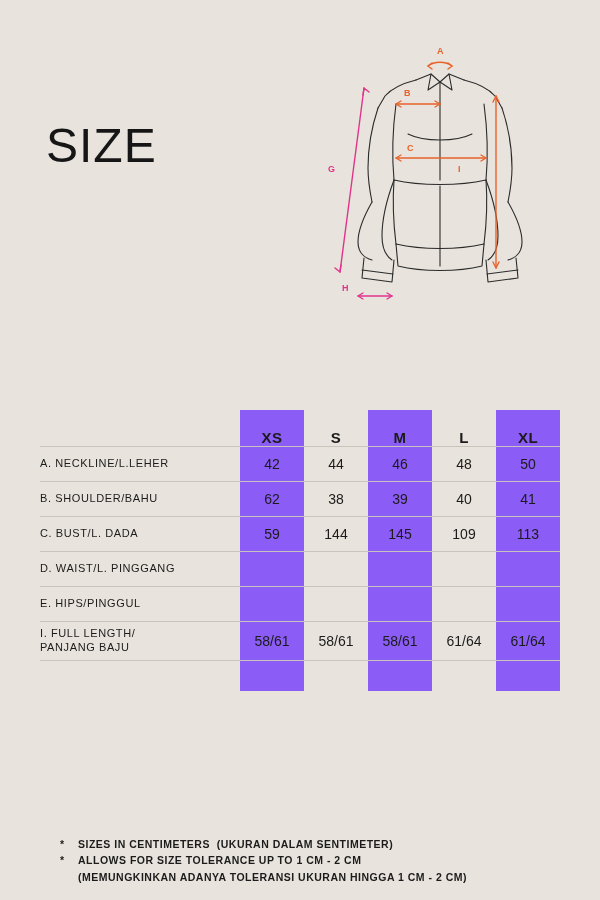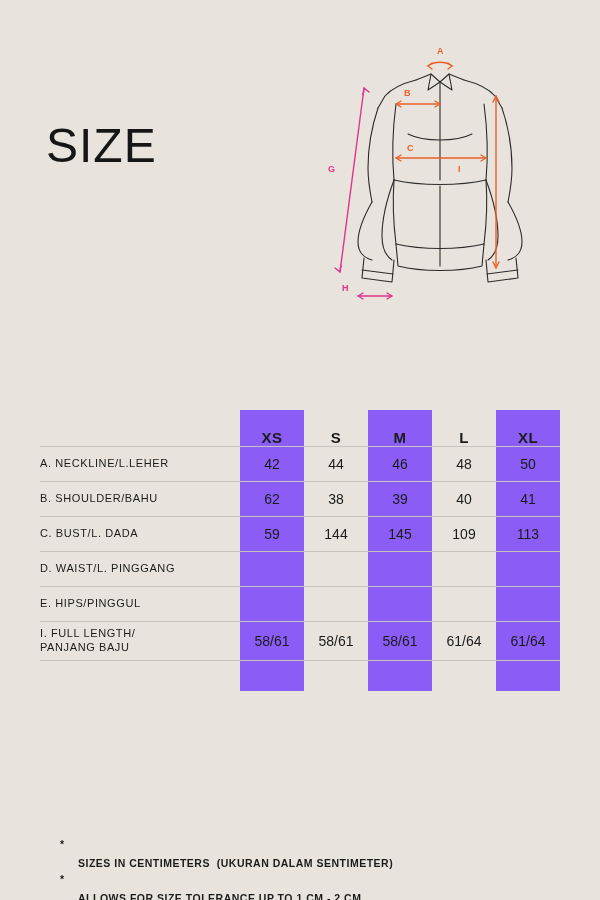--- a/index.html
+++ b/index.html
@@ -98,21 +98,21 @@
     position: absolute;
     left: 60px;
     top: 836px;
     font-size: 10.5px;
     font-weight: bold;
     letter-spacing: 0.5px;
     line-height: 1.55;
   }
   #footnotes .fn-row { display: flex; }
   #footnotes .star { width: 18px; flex: none; }
-  #footnotes .fn-text { white-space: pre; margin-top: 19px; }
+  #footnotes .fn-text { white-space: pre; }
 </style>
 </head>
 <body>
 
 <div id="title-block">
   <div class="title-line">SIZE</div>
 </div>
 
 <div id="illustration">
   <svg width="280" height="290" viewBox="0 0 280 290" xmlns="http://www.w3.org/2000/svg">

